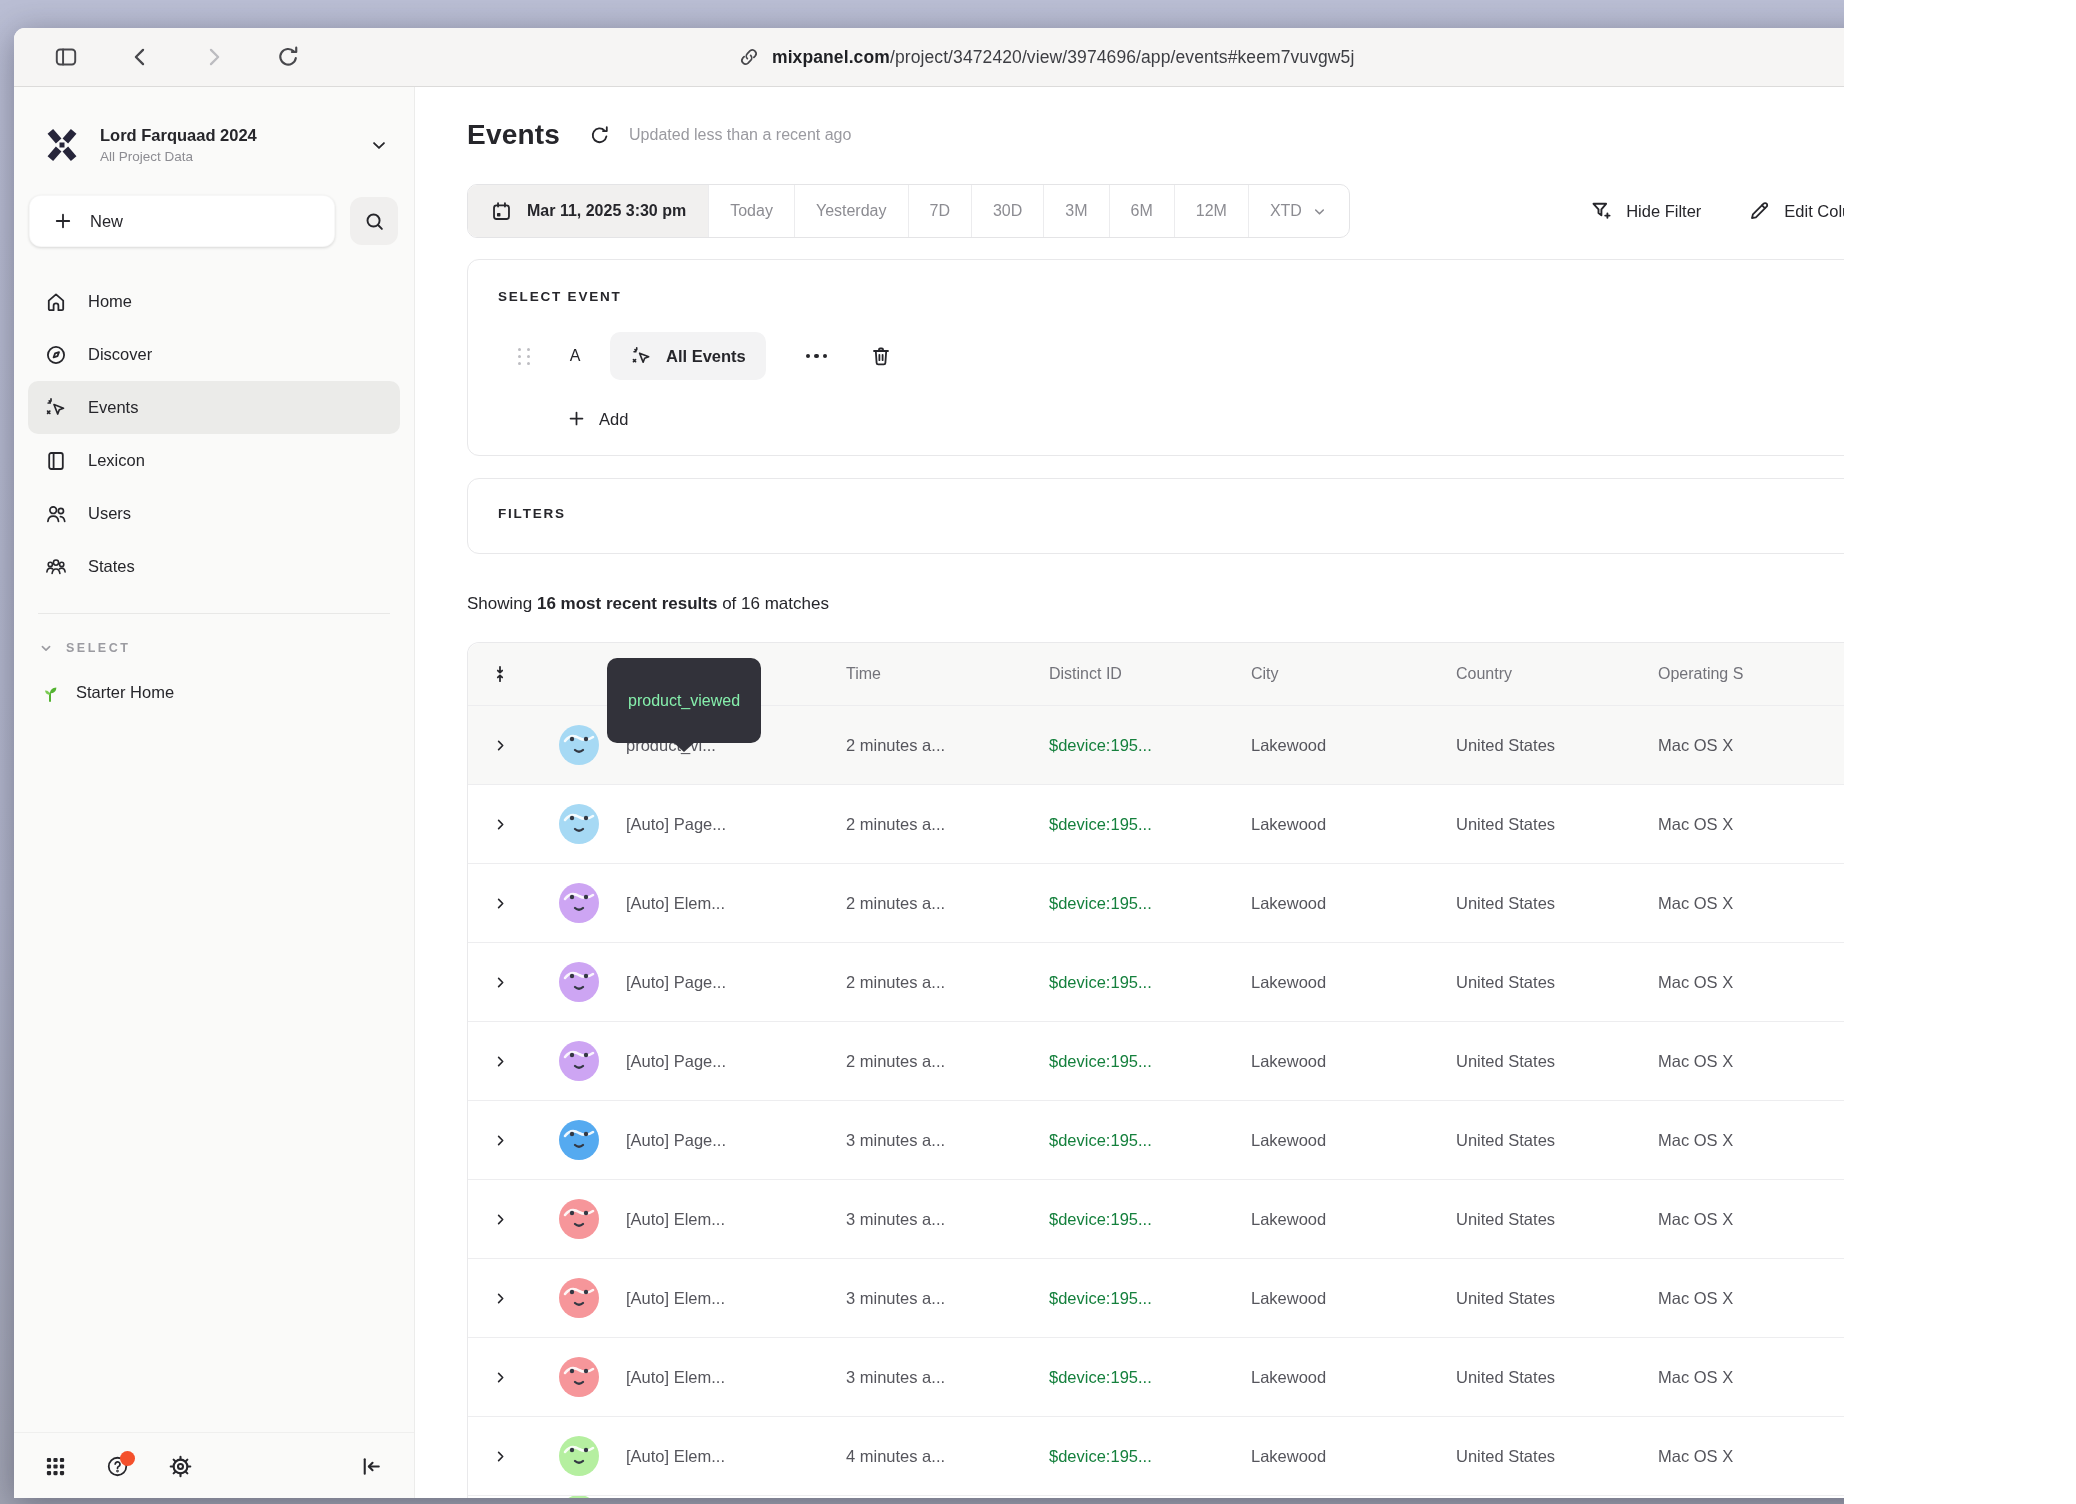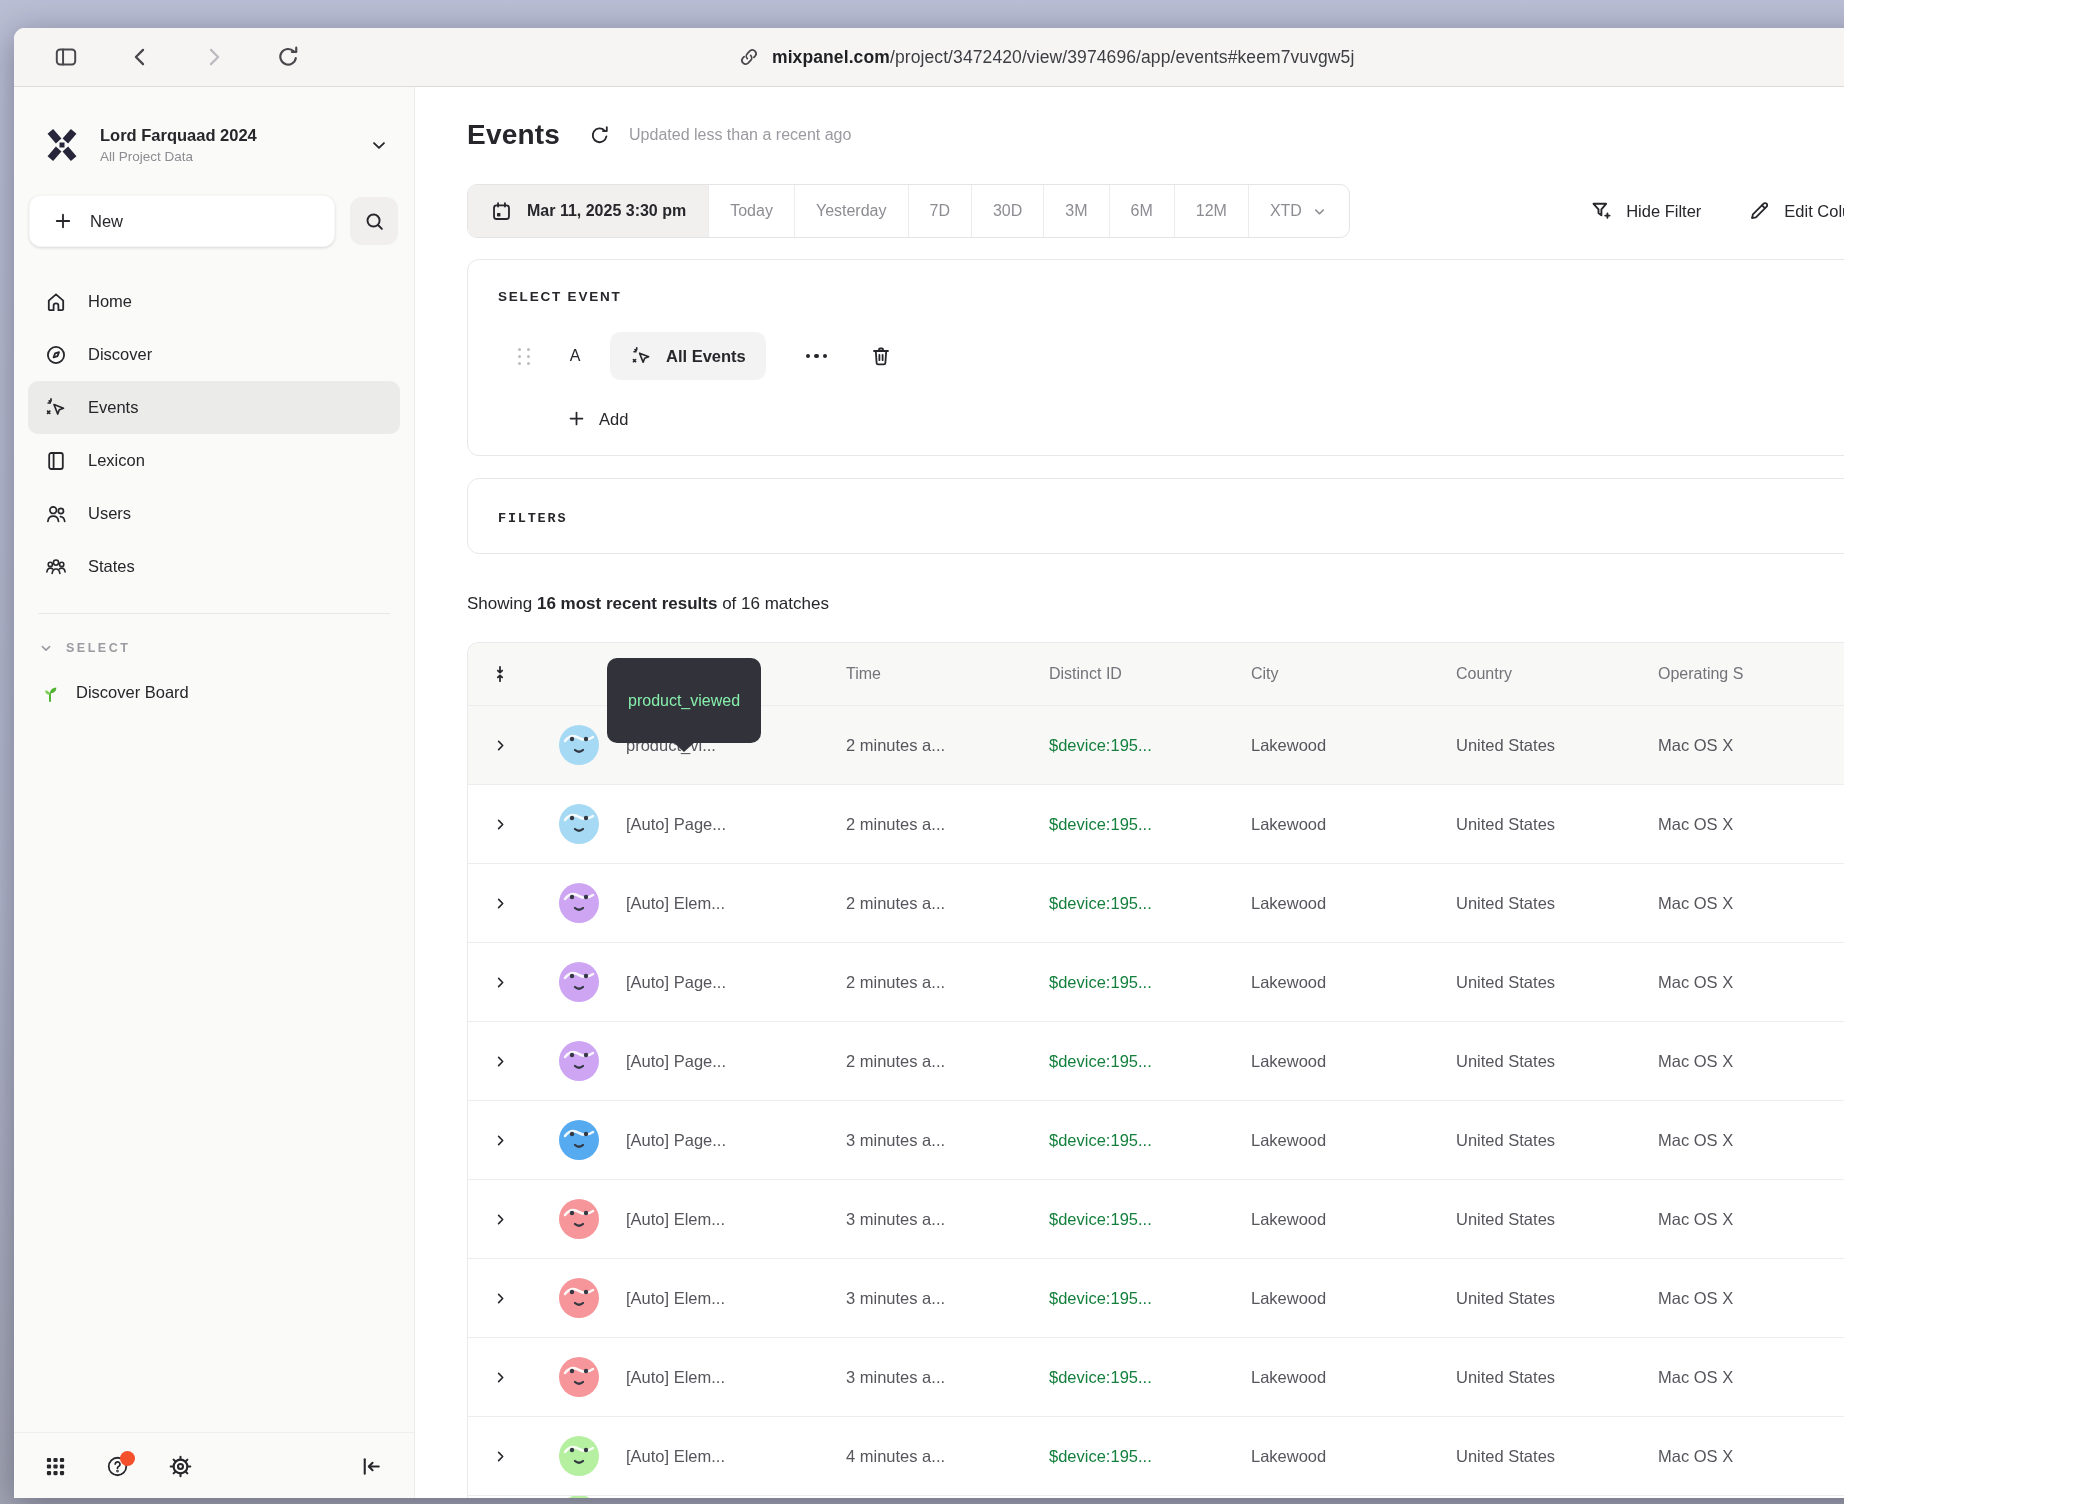--- a/index.html
+++ b/index.html
@@ -82,21 +82,21 @@
   .drag-handle{display:grid;grid-template-columns:repeat(2,5px);grid-gap:4px;margin-left:20px;cursor:grab;}
   .drag-handle i{width:3px;height:3px;border-radius:50%;background:#bdbdc2;}
   .row-letter{margin-left:34px;font-size:16px;color:#26262b;width:18px;text-align:center;}
   .event-pill{margin-left:26px;height:48px;background:#f3f3f4;border-radius:10px;display:flex;
     align-items:center;gap:13px;padding:0 20px;font-size:16.5px;font-weight:600;color:#26262b;cursor:pointer;}
   .more-dots{display:flex;gap:4px;margin-left:34px;cursor:pointer;padding:6px;}
   .more-dots i{width:4.5px;height:4.5px;border-radius:50%;background:#26262b;}
   .trash-btn{margin-left:36px;cursor:pointer;}
   .add-row{display:flex;align-items:flex-end;gap:12px;margin:28px 0 0 68px;font-size:16.5px;
     font-weight:500;color:#26262b;cursor:pointer;width:fit-content;}
-  .card-filters{padding:27px 30px;display:flex;align-items:flex-end;font-family:Liberation Mono, monospace;}
+  .card-filters{padding:27px 30px;display:flex;align-items:flex-start;}
 
   
   .showing{margin:40px 26px 0 52px;font-size:17px;color:#26262b;}
   .showing b{font-weight:700;}
 
   .tablewrap{position:relative;margin:28px 26px 0 52px;border:1px solid #e9e9eb;border-bottom:none;
     border-radius:12px 12px 0 0;background:#fff;}
   .trow{display:grid;grid-template-columns:64px 94px 220px 203px 202px 205px 202px 203px 1fr;
     align-items:center;height:78px;border-top:1px solid #ededef;background:#fff;}
   .trow.head{height:62px;border-top:none;background:#f8f8f7;border-radius:12px 12px 0 0;}
@@ -309,21 +309,21 @@
           <span>SELECT</span>
         </div>
         <div class="pinned-item">
           <span>
             <svg width="24" height="24" viewBox="0 0 24 24">
                 <path d="M12 21v-7.5" stroke="#53b332" stroke-width="2" fill="none" stroke-linecap="round"></path>
                 <path d="M12 13.5c0-3.4 2.6-5.7 6.3-5.9.2 3.7-2.4 5.9-6.3 5.9z" fill="#53b332"></path>
                 <path d="M12 15c-2.8 0-4.8-1.7-5-4.4 3-.1 4.8 1.5 5 4.4z" fill="#7ccb54"></path>
               </svg>
           </span>
-          <span>Discover Board</span>
+          <span>Starter Home</span>
         </div>
 
         <div class="sidebar-bottom">
           <span>
             <svg width="23" height="23" viewBox="0 0 24 24" fill="#26262b">
                 <g>
                   <rect x="3" y="3" width="4.4" height="4.4" rx="1.2"></rect>
                   <rect x="9.8" y="3" width="4.4" height="4.4" rx="1.2"></rect>
                   <rect x="16.6" y="3" width="4.4" height="4.4" rx="1.2"></rect>
                   <rect x="3" y="9.8" width="4.4" height="4.4" rx="1.2"></rect>

